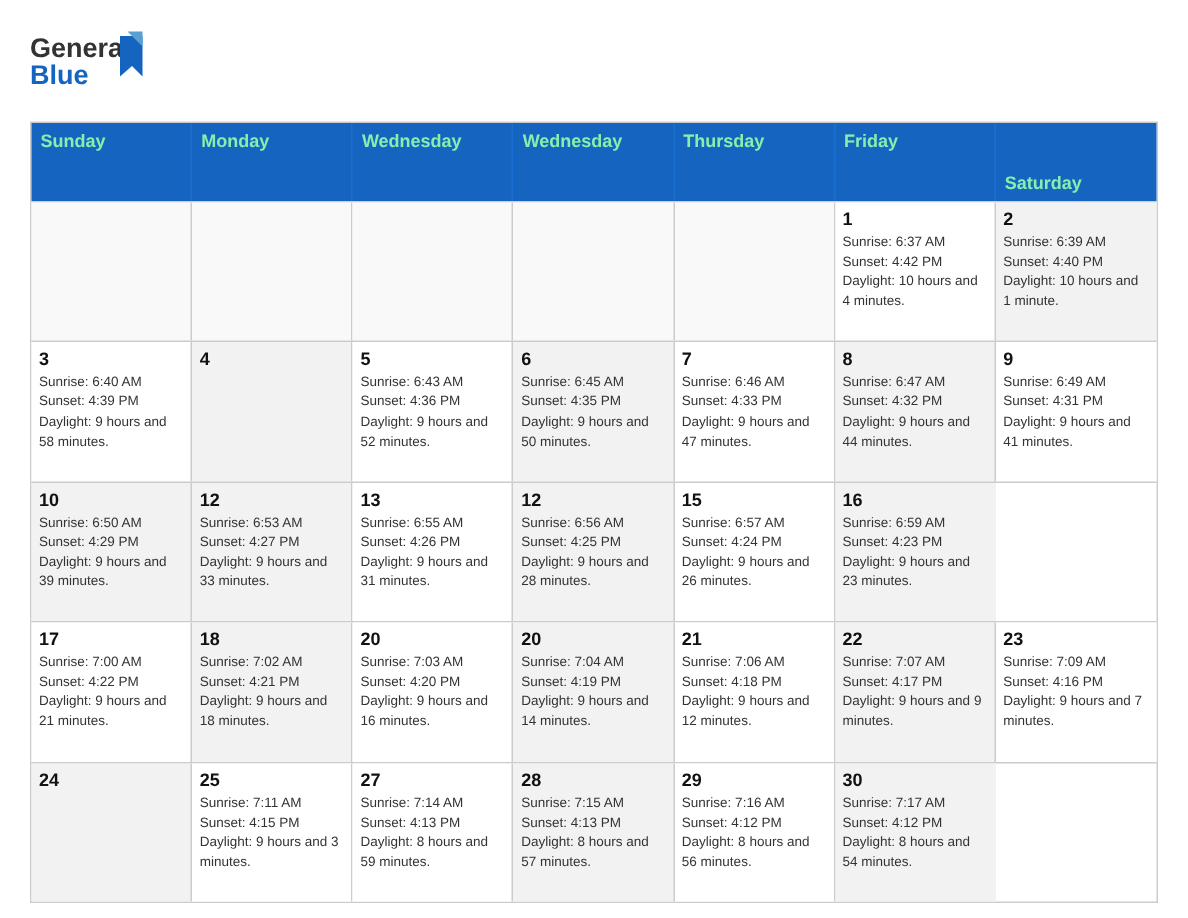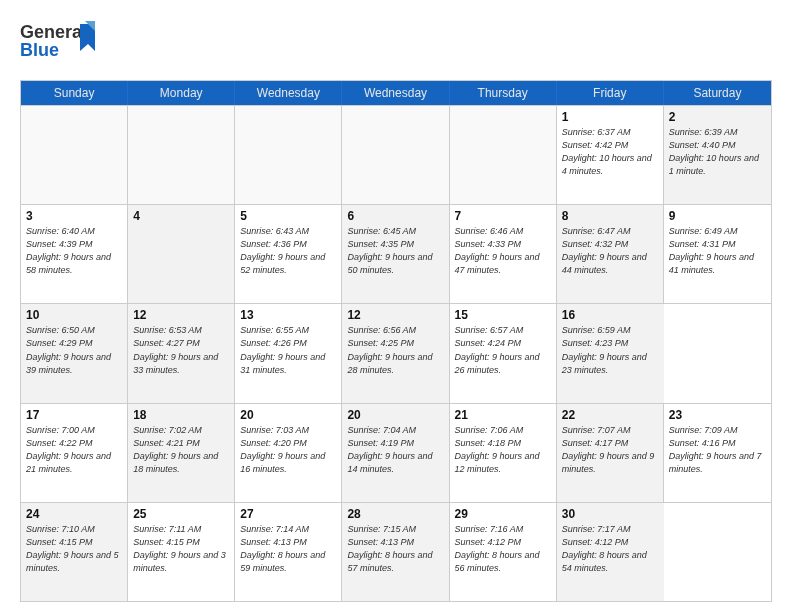--- a/index.html
+++ b/index.html
@@ -44,28 +44,27 @@
       display: flex;
       flex-direction: column;
       border: 1px solid #ccc;
     }
     .cal-header {
       display: grid;
       grid-template-columns: repeat(7, 1fr);
       background: #1565c0;
     }
     .cal-header-cell {
-      color: #e5e5e5;
+      color: #86efac;
       font-size: 12px;
-      font-weight: normal;
+      font-weight: bold;
       padding: 5px 6px;
       border-right: 1px solid #1a6fd4;
-      text-align: center;
-    }
-    .cal-header-cell:last-child { border-right: none; }
+    }
+    .cal-header-cell:last-child { border-right: none; margin-top: 28px; }
     .cal-body {
       flex: 1;
       display: flex;
       flex-direction: column;
     }
     .cal-row {
       display: grid;
       grid-template-columns: repeat(7, 1fr);
       flex: 1;
       border-top: 1px solid #ccc;
@@ -85,21 +84,20 @@
       font-size: 12px;
       font-weight: bold;
       color: #111;
       display: block;
       margin-bottom: 2px;
     }
     .day-info {
       font-size: 9px;
       color: #333;
       line-height: 1.45;
-      font-style: italic;
     }
   </style>
 </head>
 <body>
 
 <div class="page">
   <div class="header">
     <div class="logo">
       <div>
         <svg width="80" height="50" viewBox="0 0 80 50">
@@ -286,24 +284,20 @@
             <span class="day-num">23</span>
             <div class="day-info">Sunrise: 7:09 AM
 Sunset: 4:16 PM
 Daylight: 9 hours
 and 7 minutes.</div>
           </div>
         </div>
         <div class="cal-row">
           <div class="cal-cell alt">
             <span class="day-num">24</span>
-            <div class="day-info">Sunrise: 7:10 AM
-Sunset: 4:15 PM
-Daylight: 9 hours
-and 5 minutes.</div>
           </div>
           <div class="cal-cell">
             <span class="day-num">25</span>
             <div class="day-info">Sunrise: 7:11 AM
 Sunset: 4:15 PM
 Daylight: 9 hours
 and 3 minutes.</div>
           </div>
           <div class="cal-cell">
             <span class="day-num">27</span>

